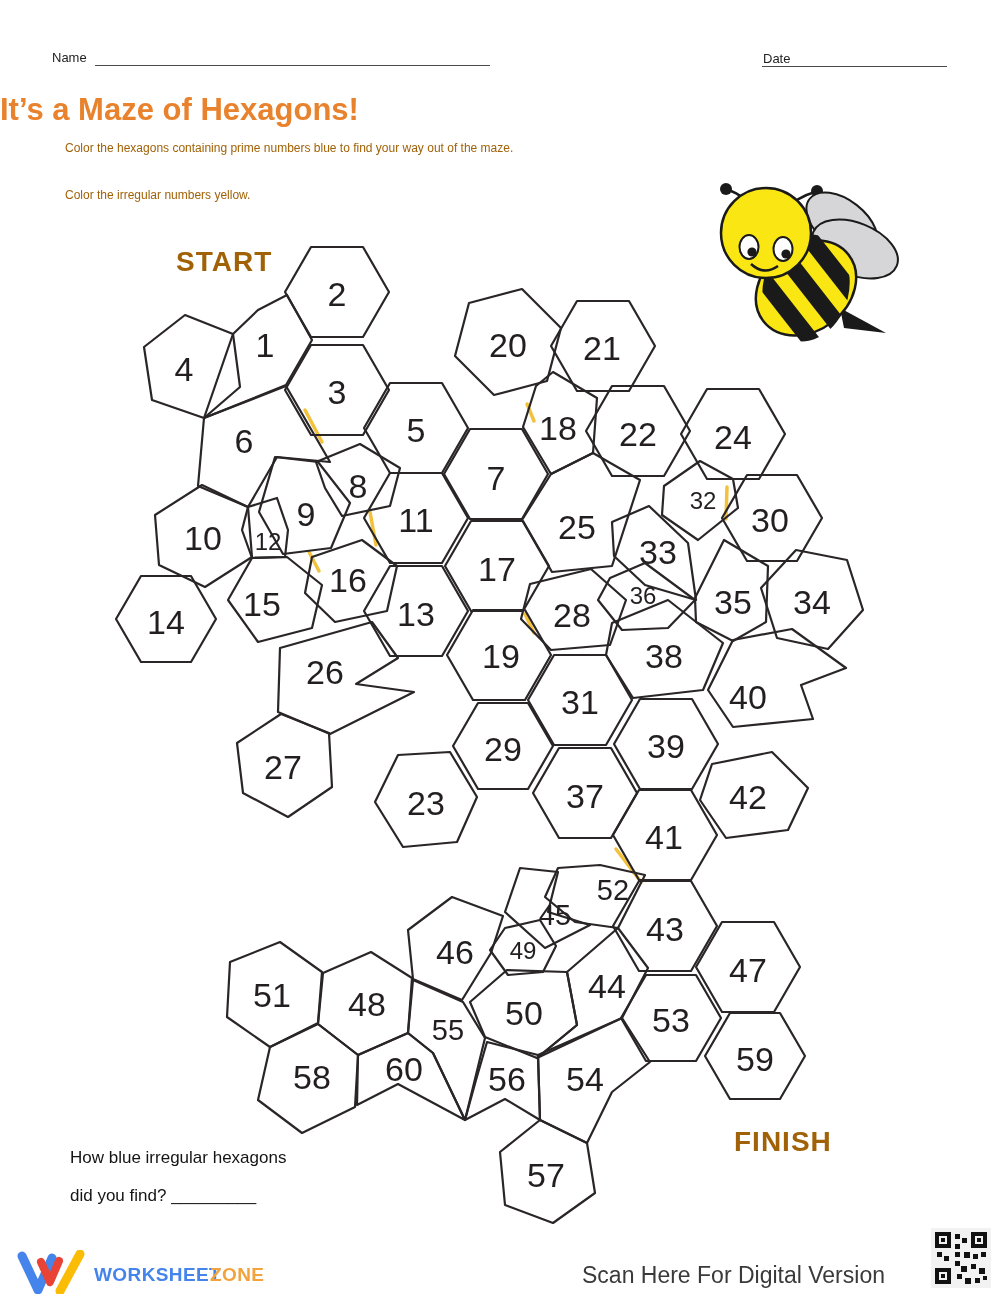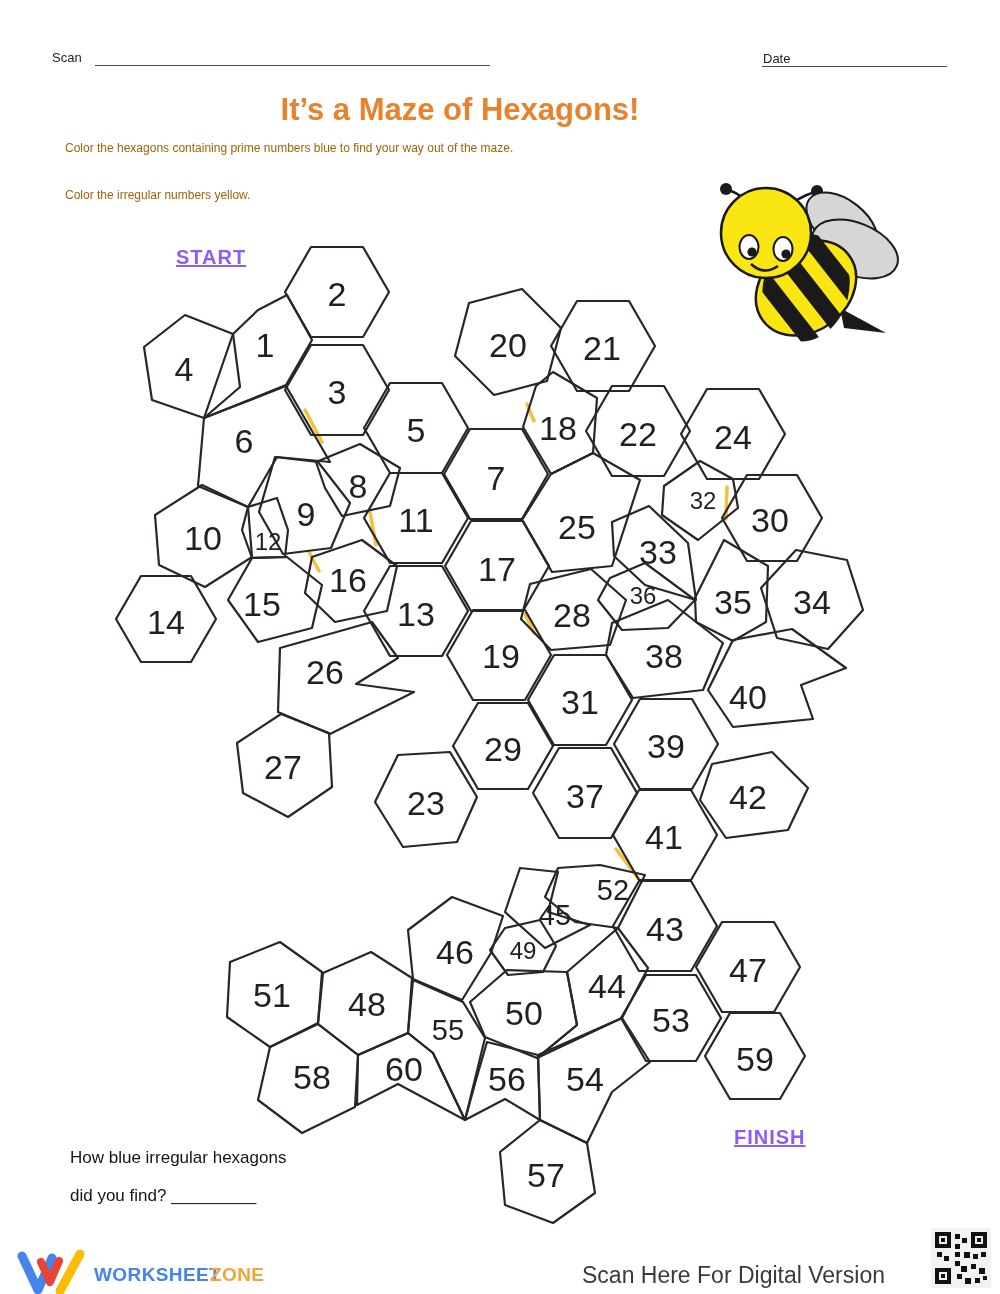--- a/index.html
+++ b/index.html
@@ -1,31 +1,31 @@
 <!DOCTYPE html>
 <html><head>
 <meta charset="utf-8">
 <style>
   html,body{margin:0;padding:0;background:#ffffff;}
   body{width:1000px;height:1294px;position:relative;font-family:"Liberation Sans",sans-serif;color:#1a1a1a;overflow:hidden;}
   .abs{position:absolute;}
   .field-label{font-size:13px;color:#222;}
   .rule{border-bottom:1.6px solid #4a4a4a;height:1px;}
-  .title{width:920px;left:0;top:92px;text-align:center;font-size:31px;font-weight:600;color:#E8822D;}
+  .title{width:920px;left:0;top:92px;font-size:31px;font-weight:600;color:#E8822D;}
   .instr{left:65px;font-size:12px;color:#a16207;}
-  .maze-word{font-size:20px;font-weight:600;color:#8b5cf6;letter-spacing:1px;text-decoration:underline;}
+  .maze-word{font-size:28px;font-weight:600;color:#a16207;letter-spacing:1px;}
   .q-line{left:70px;font-size:17px;color:#141414;}
   .scan-text{left:582px;top:1262px;font-size:23px;color:#3a3a3a;}
   .brand-text{font-size:19px;font-weight:700;letter-spacing:.4px;}
   svg text{font-family:"Liberation Sans",sans-serif;}
 </style>
 </head>
 <body>
 
-<div class="abs field-label" style="left:52px;top:50px;">Scan</div>
+<div class="abs field-label" style="left:52px;top:50px;">Name</div>
 <div class="abs rule" style="left:95px;top:64px;width:395px;"></div>
 <div class="abs field-label" style="left:763px;top:51px;">Date</div>
 <div class="abs rule" style="left:762px;top:65px;width:185px;"></div>
 
 <div class="abs title">It’s a Maze of Hexagons!</div>
 <div class="abs instr" style="top:141px;">Color the hexagons containing prime numbers blue to find your way out of the maze.</div>
 <div class="abs instr" style="top:188px;">Color the irregular numbers yellow.</div>
 
 <div class="abs maze-word" style="left:176px;top:246px;">START</div>
 <div class="abs maze-word" style="left:734px;top:1126px;">FINISH</div>

